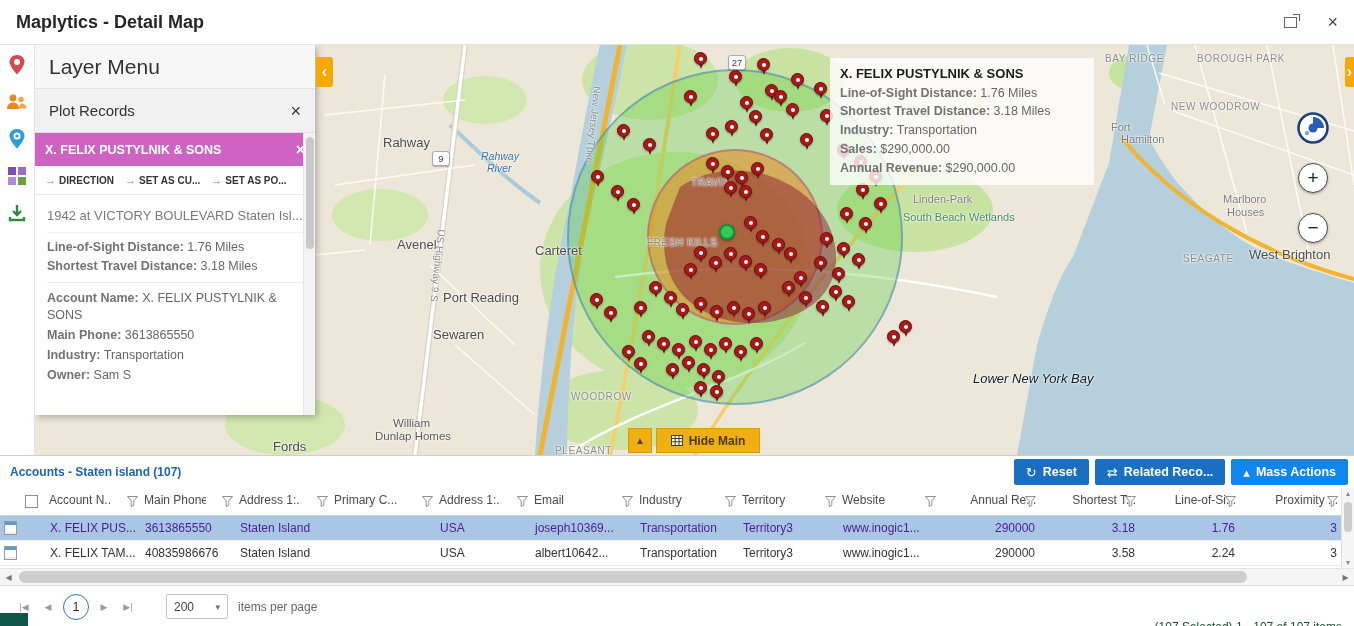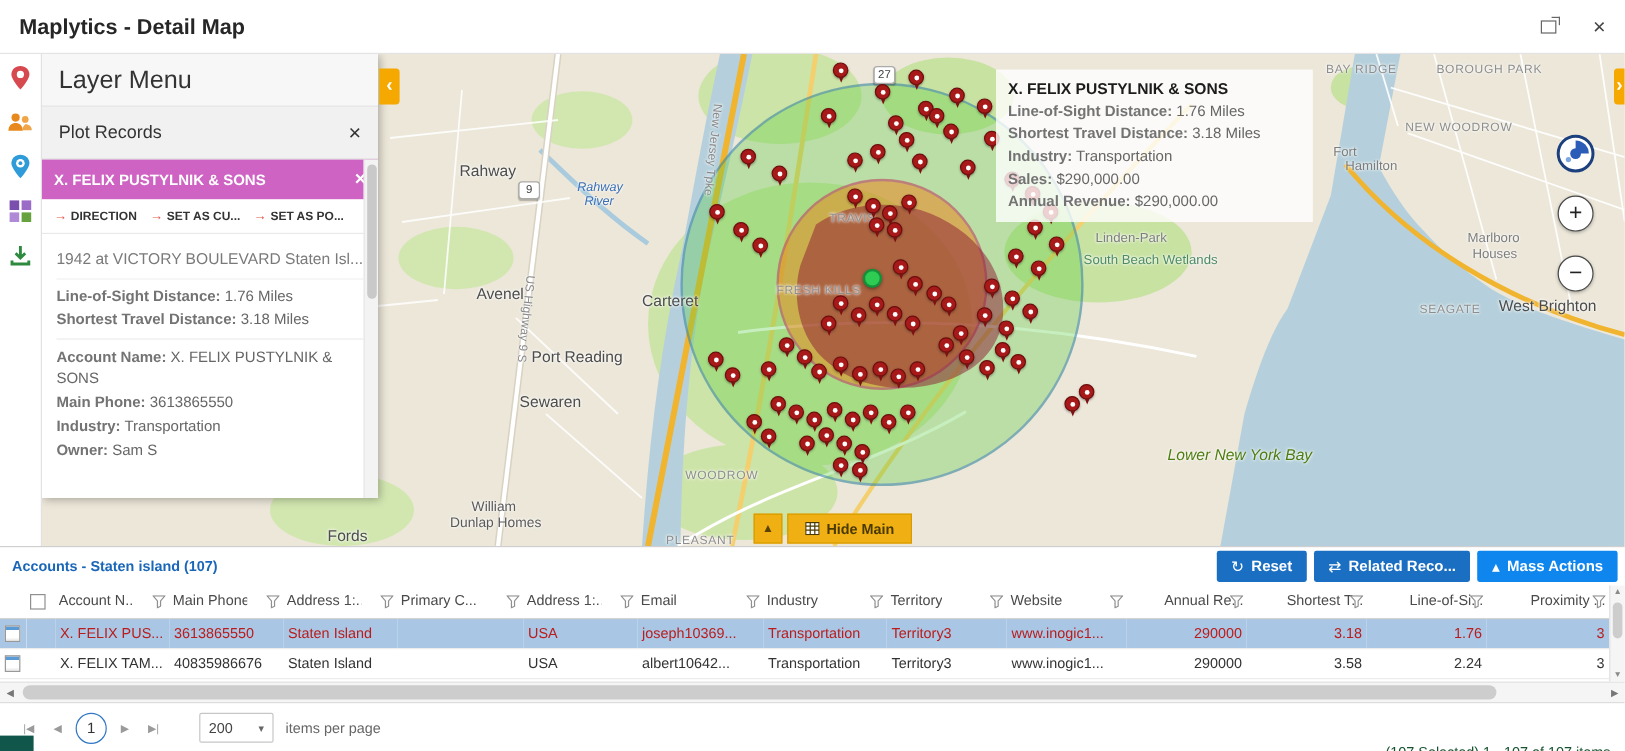--- a/index.html
+++ b/index.html
@@ -21,21 +21,21 @@
 
   
   .map { position:absolute; left:35px; top:0; width:1319px; height:410px; overflow:hidden; background:#ece7d9; }
   .basemap { position:absolute; left:0; top:0; z-index:1; }
   .maplabel { position:absolute; z-index:20; white-space:nowrap; text-shadow:0 0 2px #fff, 0 0 3px #fff; }
   .town { font-size:13px; color:#4c4c4c; }
   .townsm { font-size:11.5px; color:#5a5a5a; }
   .area { font-size:10px; color:#8d8d8d; letter-spacing:.6px; }
   .area2 { font-size:11px; color:#7d7d7d; }
   .wetland { font-size:11px; color:#4c8a66; }
-  .water { font-size:13px; color:#4d7c0f; font-style:italic; }
+  .water { font-size:13px; color:#0f172a; font-style:italic; }
   .watersm { font-size:10.5px; color:#3a6fb5; font-style:italic; }
   .roadrot { font-size:10px; color:#8a8a8a; transform-origin:0 0; }
   .shield { position:absolute; z-index:20; width:18px; height:15px; background:#fff; border:1px solid #ababab; border-radius:3px; font-size:9.5px; color:#444; display:flex; align-items:center; justify-content:center; box-shadow:0 1px 1px rgba(0,0,0,.25); }
 
   .circle-outer { position:absolute; left:532px; top:24px; width:336px; height:336px; border-radius:50%; background:rgba(92,205,64,.34); border:2px solid rgba(50,110,200,.45); z-index:10; }
   .circle-mid { position:absolute; left:612px; top:104px; width:176px; height:176px; border-radius:50%; background:rgba(238,125,22,.5); border:2px solid rgba(160,70,160,.45); z-index:11; }
   .overlay { position:absolute; left:0; top:0; z-index:12; pointer-events:none; }
 
   .pin { position:absolute; width:13px; height:13px; background:#a81a1a; border:1px solid #6e0d0d; border-radius:50%; box-shadow:0 1px 2px rgba(0,0,0,.4); z-index:30; }
   .pin::before { content:""; position:absolute; left:3.5px; top:3.5px; width:4px; height:4px; background:#fff; border-radius:50%; }
@@ -83,21 +83,21 @@
   .gbtns { margin-left:auto; display:flex; gap:6px; }
   .gbtn { height:26px; background:#1b6fc2; color:#fff; border:none; font-family:inherit; font-size:12.5px; font-weight:bold; display:flex; align-items:center; gap:6px; padding:0 12px; border-radius:2px; cursor:default; }
   .gbtn.bright { background:#0f86ee; }
   .bi { font-size:13px; font-weight:normal; }
 
   table { border-collapse:collapse; table-layout:fixed; width:1341px; font-size:12px; color:#333; }
   th { height:27px; border-bottom:1px solid #d2d2d2; font-weight:normal; color:#4a4a4a; text-align:left; padding:0 3px; white-space:nowrap; overflow:hidden; position:relative; }
   th .hlabel { display:inline-block; max-width:70%; overflow:hidden; }
   .funnel { position:absolute; right:3px; top:8px; }
   td { height:25px; padding:0 4px; border-bottom:1px solid #ececec; white-space:nowrap; overflow:hidden; }
-  tr.selected td { background:#a9c6e4; color:#b91c1c; }
+  tr.selected td { background:#a9c6e4; color:#4c1d95; }
   th.num, td.num { text-align:right; }
   .checkbox { display:inline-block; width:13px; height:13px; border:1px solid #8f8f8f; background:#fff; vertical-align:middle; }
   .row-icon { display:inline-block; width:13px; height:14px; border:1px solid #999; background:#fff; box-shadow:inset 0 3px 0 #5b9bd5, inset 0 -2px 0 #eee; vertical-align:middle; }
 
   .vscroll { position:absolute; right:0; top:32px; width:13px; height:80px; background:#f5f5f5; border-left:1px solid #e0e0e0; font-size:7px; color:#8a8a8a; text-align:center; z-index:5; }
   .vscroll .vup { position:absolute; top:2px; left:0; right:0; }
   .vscroll .vdn { position:absolute; bottom:2px; left:0; right:0; }
   .vscroll .vthumb { position:absolute; top:14px; left:2px; width:8px; height:30px; background:#cdcdcd; border-radius:4px; }
 
   .hscroll { position:absolute; left:0; top:112px; width:1354px; height:17px; background:#f5f5f5; border-top:1px solid #e3e3e3; display:flex; align-items:center; }

